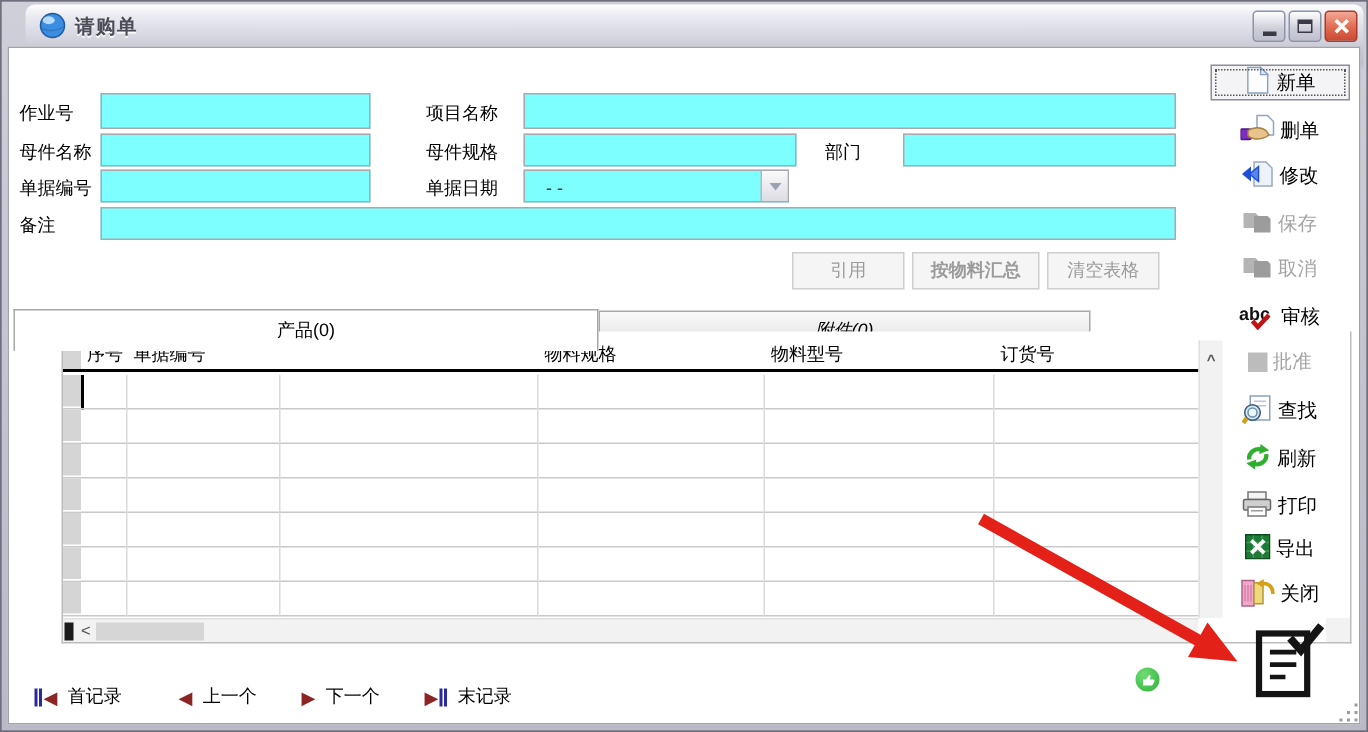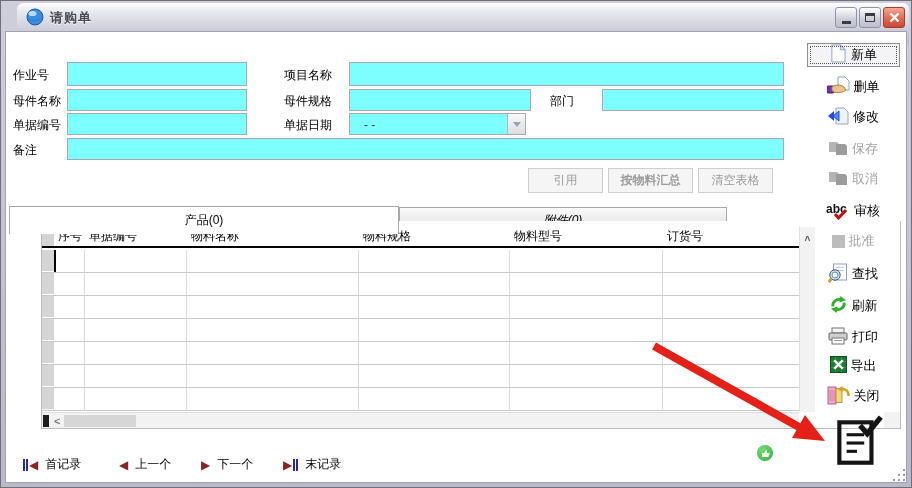--- a/index.html
+++ b/index.html
@@ -107,21 +107,20 @@
 
   <div class="tab active" style="left:8px;top:205px;width:390px;height:28px;">产品(0)</div>
   <div class="tab inactive" style="left:398px;top:206px;width:328px;height:26px;font-style:italic;">附件(0)</div>
 
   <div style="position:absolute;left:8px;top:220px;width:860px;height:208px;background:#fff;border:1px solid #bdbdbd;border-top:none;margin-left:32px;">
 
     <div style="position:absolute;left:0;top:7px;width:757px;height:20px;border-bottom:2px solid #000;">
       <div style="position:absolute;left:0;top:0;width:12px;height:18px;background:#d5d5d5;"></div>
       <div class="hdrcell" style="left:13px;width:29px;">序号</div>
       <div class="hdrcell" style="left:44px;width:100px;">单据编号</div>
-      <div class="hdrcell" style="left:146px;width:168px;">物料名称</div>
       <div class="hdrcell" style="left:318px;width:147px;">物料规格</div>
       <div class="hdrcell" style="left:469px;width:149px;">物料型号</div>
       <div class="hdrcell" style="left:622px;width:130px;">订货号</div>
     </div>
 
     <div style="position:absolute;left:12px;top:29px;width:2px;height:23px;background:#000;"></div>
 
     <div style="position:absolute;left:0;top:29px;">
       <div class="t-row" style="top:0;">
           <div class="t-rowhdr"></div>

